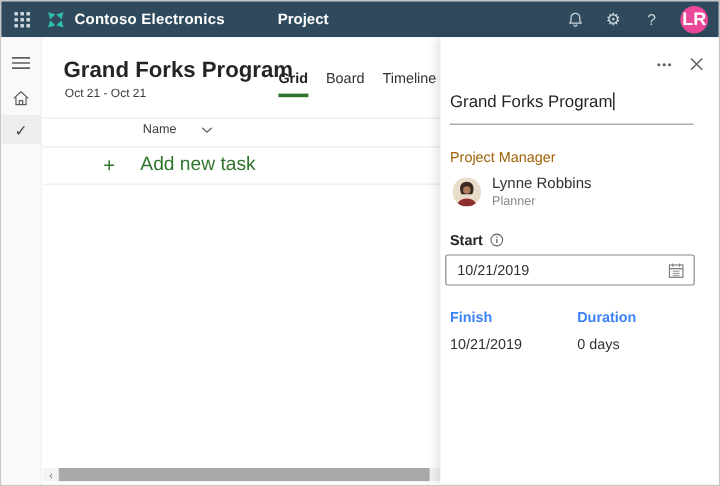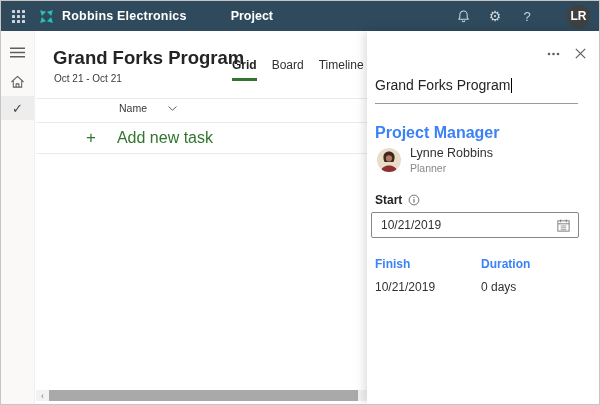--- a/index.html
+++ b/index.html
@@ -19,23 +19,23 @@
   .waffle-grid { display:grid; grid-template-columns:repeat(3,3px); grid-template-rows:repeat(3,3px); gap:2px; }
   .waffle-grid i { width:3px; height:3px; background:#ccd5db; border-radius:0.5px; }
   .brand { display:flex; align-items:center; gap:7px; margin-left:3px; cursor:pointer; }
   .brand-text { font-weight:700; font-size:12.5px; letter-spacing:.2px; }
   .app-name { margin-left:44px; font-weight:700; font-size:12.5px;text-align:center; }
   .topbar-right { margin-left:auto; display:flex; align-items:center; padding-right:9px; }
   .tb-icon { width:32px; height:30px; display:flex; align-items:center; justify-content:center; color:#ccd5db; cursor:pointer; }
   .gear-glyph { font-size:14px; line-height:1; }
   .help-glyph { font-size:13px; font-weight:400; }
   .me-avatar {
-    width:23px; height:23px; border-radius:50%; background:#404040; color:#fff;
-    font-size:12px; font-weight:700; display:flex; align-items:center; justify-content:center;
-    margin-left:24px; cursor:pointer;
+    width:23px; height:23px; border-radius:50%; background:#ec4899; color:#fff;
+    font-size:15px; font-weight:700; display:flex; align-items:center; justify-content:center;
+    margin-left:8px; cursor:pointer;
   }
 
   
   .siderail {
     position:absolute; top:30px; left:0; bottom:0; width:34px;
     background:#faf9f8; border-right:1px solid #f1f0ef;
   }
   .rail-item { width:100%; height:29px; display:flex; align-items:center; justify-content:center; color:#484644; cursor:pointer; }
   .rail-item.first { margin-top:7px; }
   .rail-item.selected { background:#ededed; height:24px; }
@@ -63,21 +63,21 @@
   
   .panel {
     position:absolute; top:30px; right:0; bottom:0; width:232px; background:#fff;
     box-shadow:-3px 0 9px rgba(0,0,0,.13);
   }
   .panel-cmds { position:absolute; top:17px; right:13px; display:flex; align-items:center; gap:15px; color:#605e5c; }
   .panel-cmds .cmd { cursor:pointer; display:flex; align-items:center; }
   .panel-title { position:absolute; left:8px; right:21px; top:45px; border-bottom:1px solid #9a9a9a; padding-bottom:9px; cursor:text; }
   .panel-title-text { font-size:14px; color:#252423; }
   .caret { display:inline-block; width:1px; height:15px; background:#000; vertical-align:-3px; margin-left:1px; }
-  .pm-label { position:absolute; left:8px; top:93px; font-size:16px; font-weight:700; color:#3b82f6; }
+  .pm-label { position:absolute; left:8px; top:93px; font-size:12px; font-weight:400; color:#a16207; }
   .person { position:absolute; left:10px; top:115px; display:flex; align-items:center; gap:9px; cursor:pointer; }
   .person-name { font-size:12.5px; color:#323130; }
   .person-role { font-size:10.5px; color:#8a8886; margin-top:2px; }
   .start-row { position:absolute; left:8px; top:162px; display:flex; align-items:center; gap:6px; }
   .start-label { font-size:12px; font-weight:700; color:#252423; }
   .date-box {
     position:absolute; left:4px; right:20px; top:181px; height:26px;
     border:1px solid #8a8886; border-radius:2px; display:flex; align-items:center; cursor:text;
   }
   .date-value { font-size:12px; color:#323130; margin-left:9px; flex:1; }
@@ -112,21 +112,21 @@
       <span>
         <svg width="17" height="17" viewBox="0 0 20 20">
           <g fill="#2ebdb0">
             <path d="M2.5 2.5 L9.5 4.5 L4.5 9.5 Z"></path>
             <path d="M17.5 2.5 L15.5 9.5 L10.5 4.5 Z"></path>
             <path d="M2.5 17.5 L4.5 10.5 L9.5 15.5 Z"></path>
             <path d="M17.5 17.5 L10.5 15.5 L15.5 10.5 Z"></path>
           </g>
         </svg>
       </span>
-      <span class="brand-text">Robbins Electronics</span>
+      <span class="brand-text">Contoso Electronics</span>
     </div>
     <span class="app-name">Project</span>
     <div class="topbar-right">
       <span class="tb-icon">
         <svg width="15" height="15" viewBox="0 0 16 16" fill="none" stroke="#ccd5db" stroke-width="1.1" stroke-linejoin="round">
           <path d="M8 2.2a3.9 3.9 0 0 0-3.9 3.9v2.8L2.9 11h10.2l-1.2-2.1V6.1A3.9 3.9 0 0 0 8 2.2z"></path>
           <path d="M6.7 12.6a1.35 1.35 0 0 0 2.6 0" stroke-linecap="round"></path>
         </svg>
       </span>
       <span class="tb-icon gear-glyph">⚙</span>

